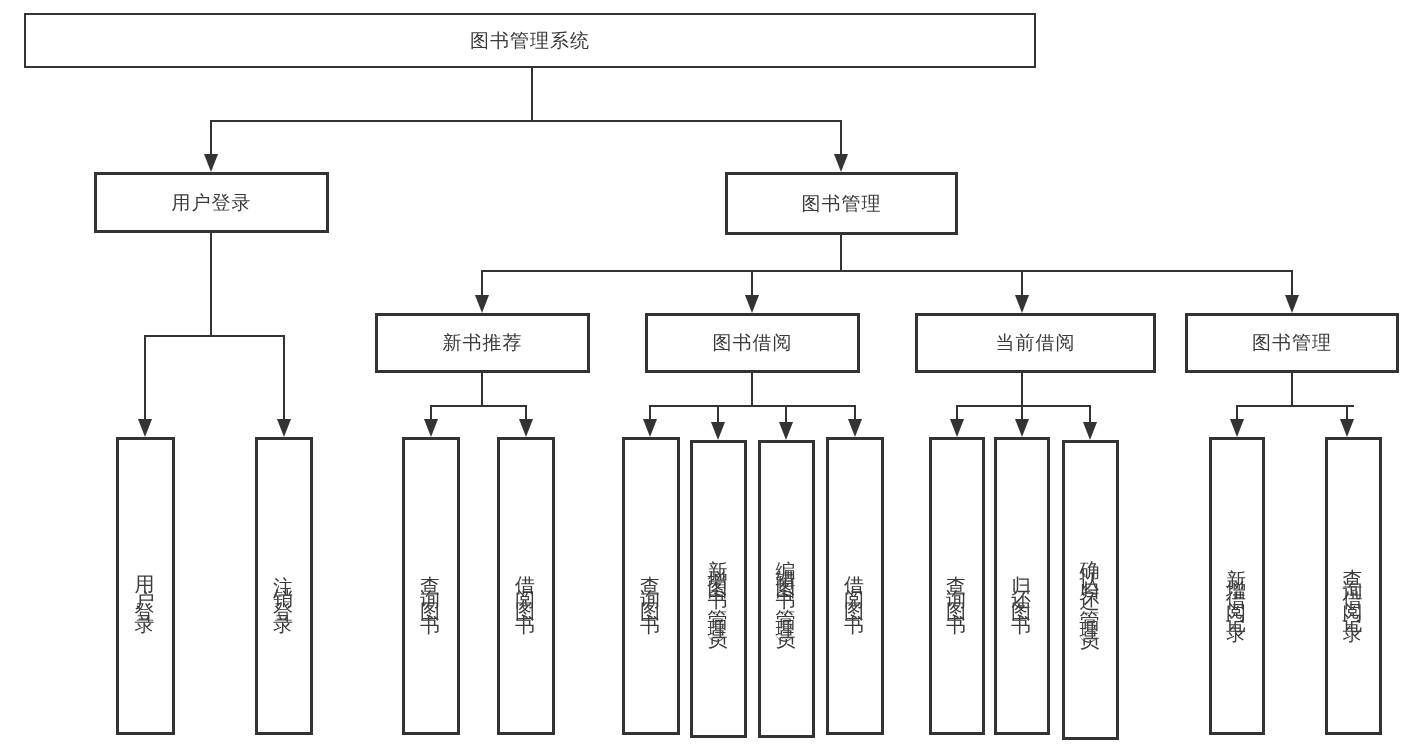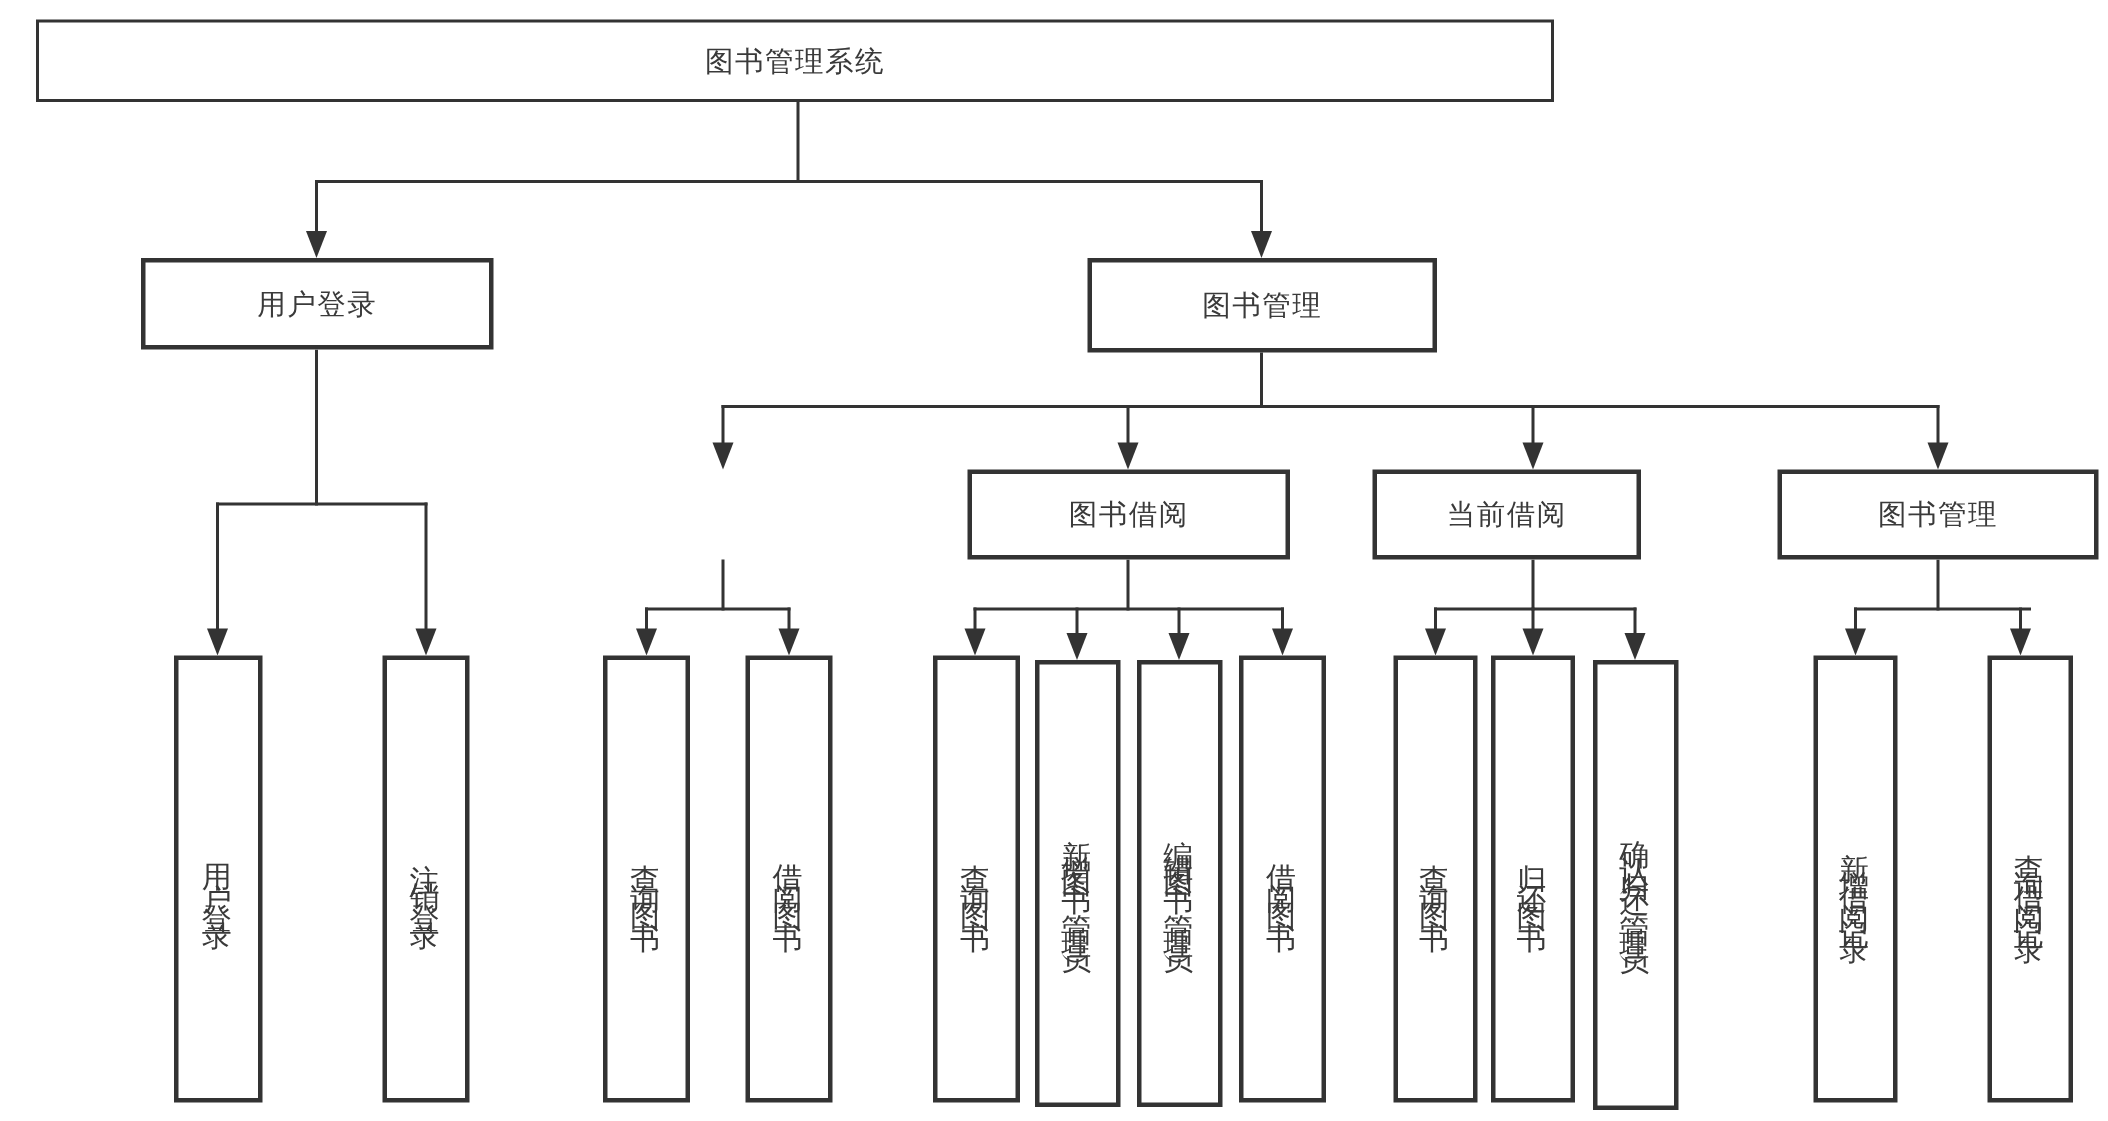--- a/index.html
+++ b/index.html
@@ -121,24 +121,27 @@
   <div class="hline" style="left:469px; top:270px; width:812px;"></div>
   <div class="vline" style="left:469px; top:270px; height:26px;"></div>
   <div class="arrow" style="left:463px; top:295px;"></div>
   <div class="vline" style="left:739px; top:270px; height:26px;"></div>
   <div class="arrow" style="left:733px; top:295px;"></div>
   <div class="vline" style="left:1009px; top:270px; height:26px;"></div>
   <div class="arrow" style="left:1003px; top:295px;"></div>
   <div class="vline" style="left:1279px; top:270px; height:26px;"></div>
   <div class="arrow" style="left:1273px; top:295px;"></div>
 
+  <div class="node" style="left:363px; top:313px; width:215px; height:60px;">
+    <span>新书推荐</span>
+  </div>
   <div class="node" style="left:633px; top:313px; width:215px; height:60px;text-align:center;">
     <span>图书借阅</span>
   </div>
-  <div class="node" style="left:903px; top:313px; width:179px; height:60px;text-align:right;">
+  <div class="node" style="left:903px; top:313px; width:241px; height:60px;text-align:right;">
     <span>当前借阅</span>
   </div>
   <div class="node" style="left:1173px; top:313px; width:214px; height:60px;">
     <span>图书管理</span>
   </div>
 
   <div class="vline" style="left:469px; top:373px; height:34px;"></div>
   <div class="hline" style="left:418px; top:405px; width:97px;"></div>
   <div class="vline" style="left:418px; top:405px; height:16px;"></div>
   <div class="arrow" style="left:412px; top:419px;"></div>

